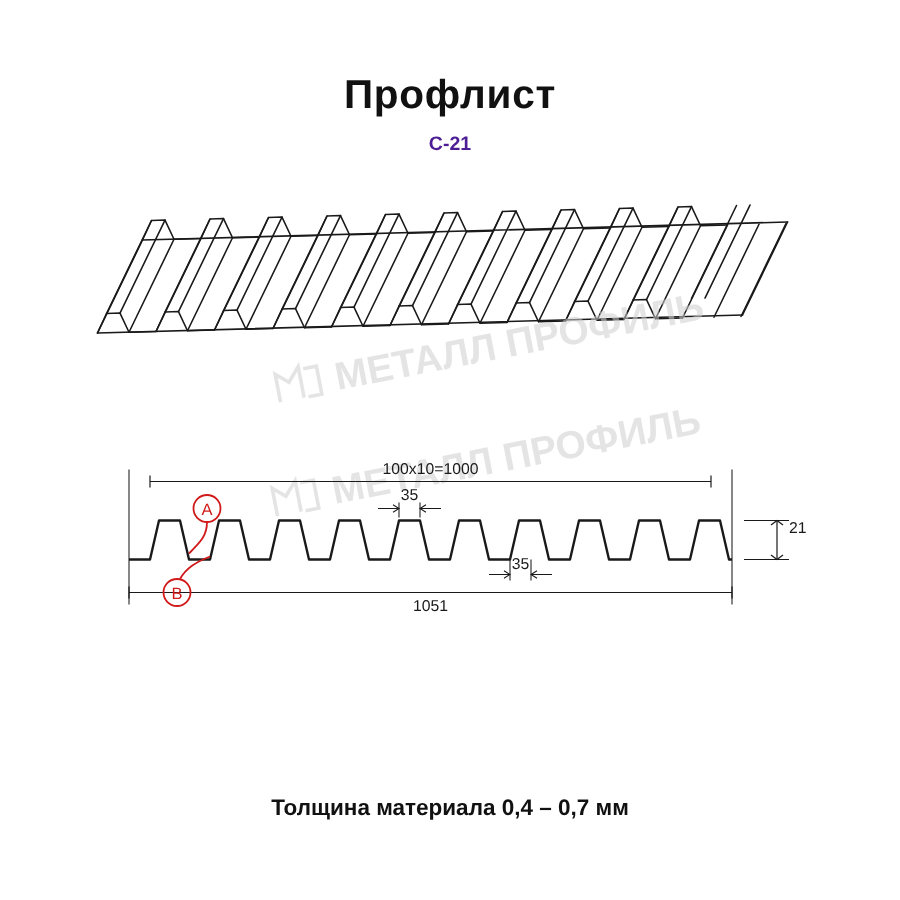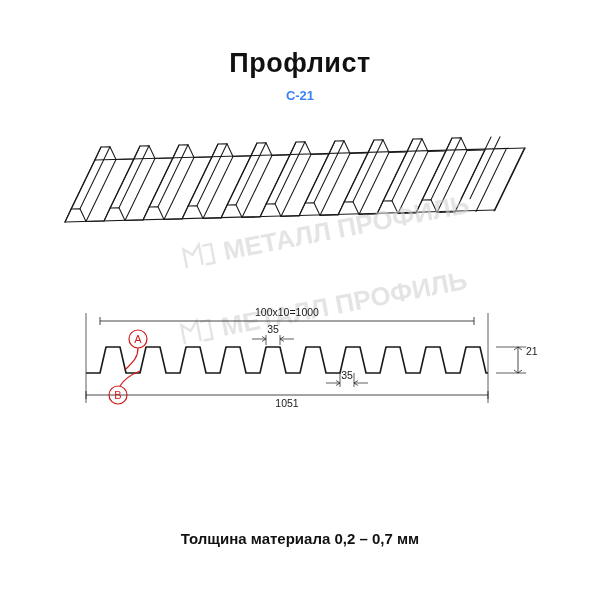--- a/index.html
+++ b/index.html
@@ -32,21 +32,21 @@
     color: #111111;
   }
   .subtitle {
     position: absolute;
     top: 88px;
     left: 0;
     width: 100%;
     text-align: center;
     font-size: 13px;
     font-weight: bold;
-    color: #3b82f6;
+    color: #4c1d95;
   }
   .iso-wrap {
     position: absolute;
     top: 130px;
     left: 55px;
     width: 500px;
     height: 120px;
   }
   .draw-wrap {
     position: absolute;
@@ -308,15 +308,15 @@
       <text x="82" y="48" font-size="11" fill="#d11a1a" stroke="none" text-anchor="middle">A</text>
 
       <g stroke="#d11a1a" stroke-width="1.2" fill="none">
         <circle cx="62" cy="100" r="9"></circle>
         <path d="M64 91 C68 84, 74 80, 84 76"></path>
       </g>
       <text x="62" y="104" font-size="11" fill="#d11a1a" stroke="none" text-anchor="middle">B</text>
     </svg>
   </div>
 
-  <div class="footer">Толщина материала 0,2 – 0,7 мм</div>
+  <div class="footer">Толщина материала 0,4 – 0,7 мм</div>
 
 </div>
 
 </body></html>

